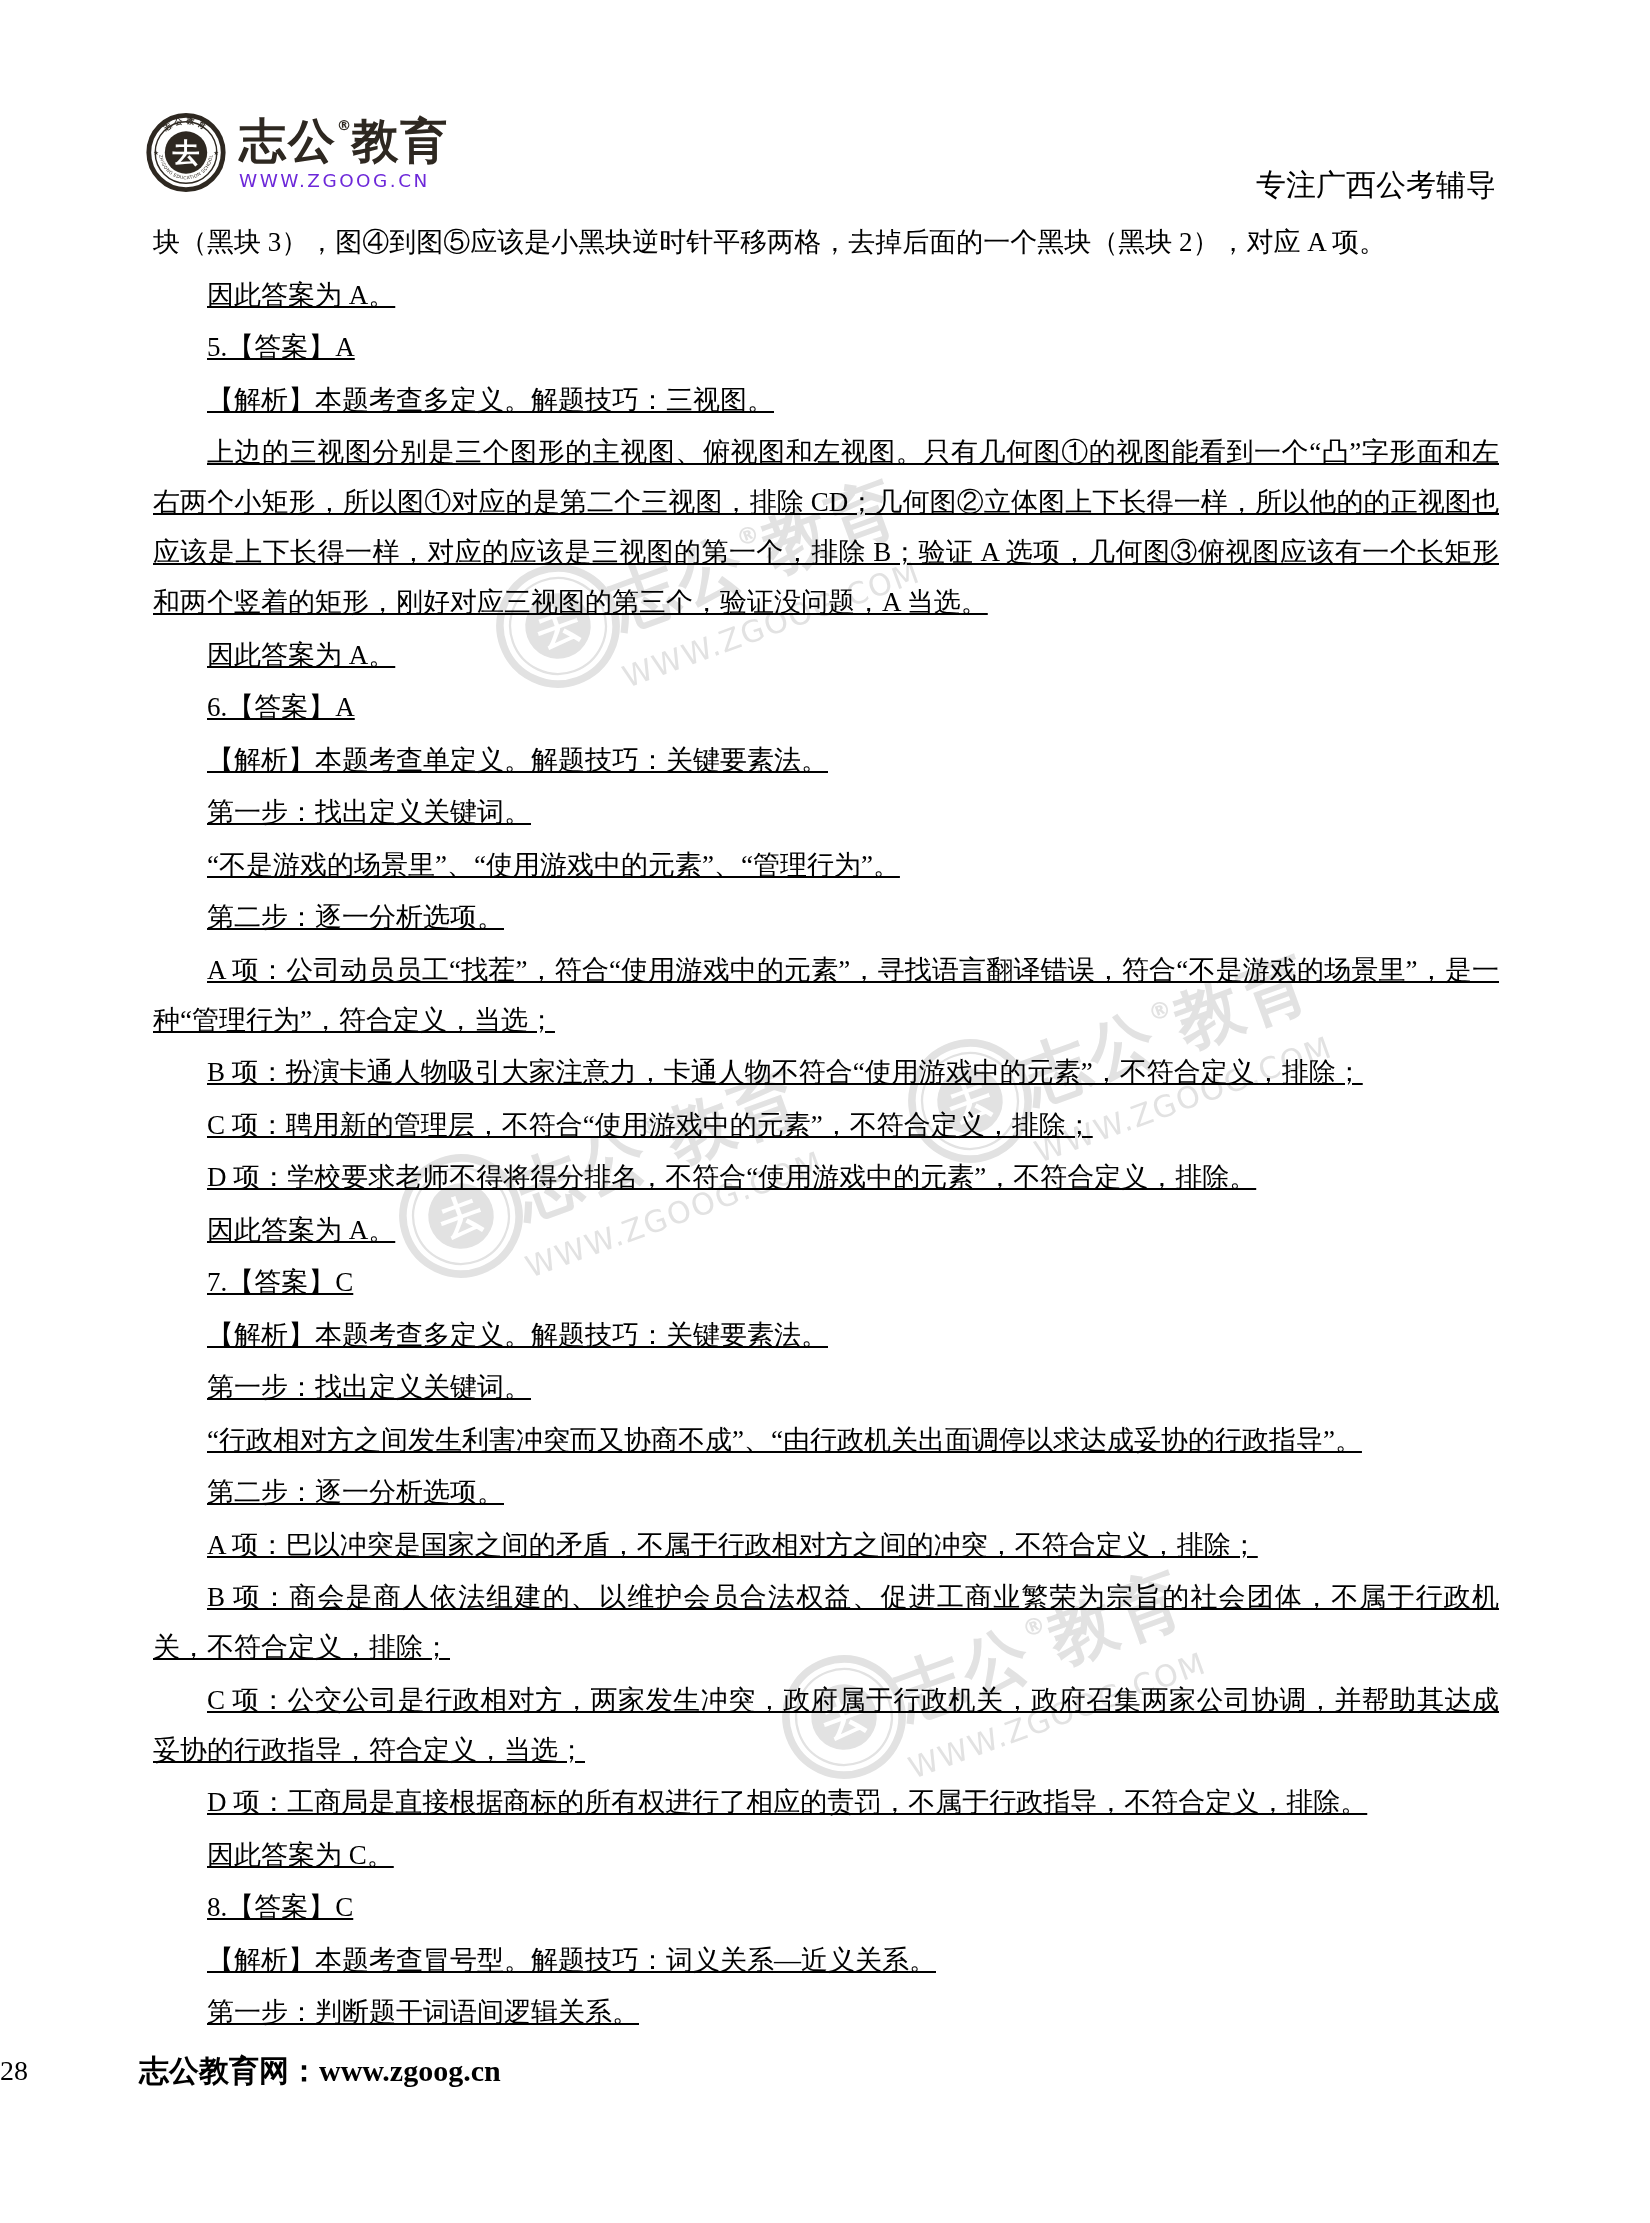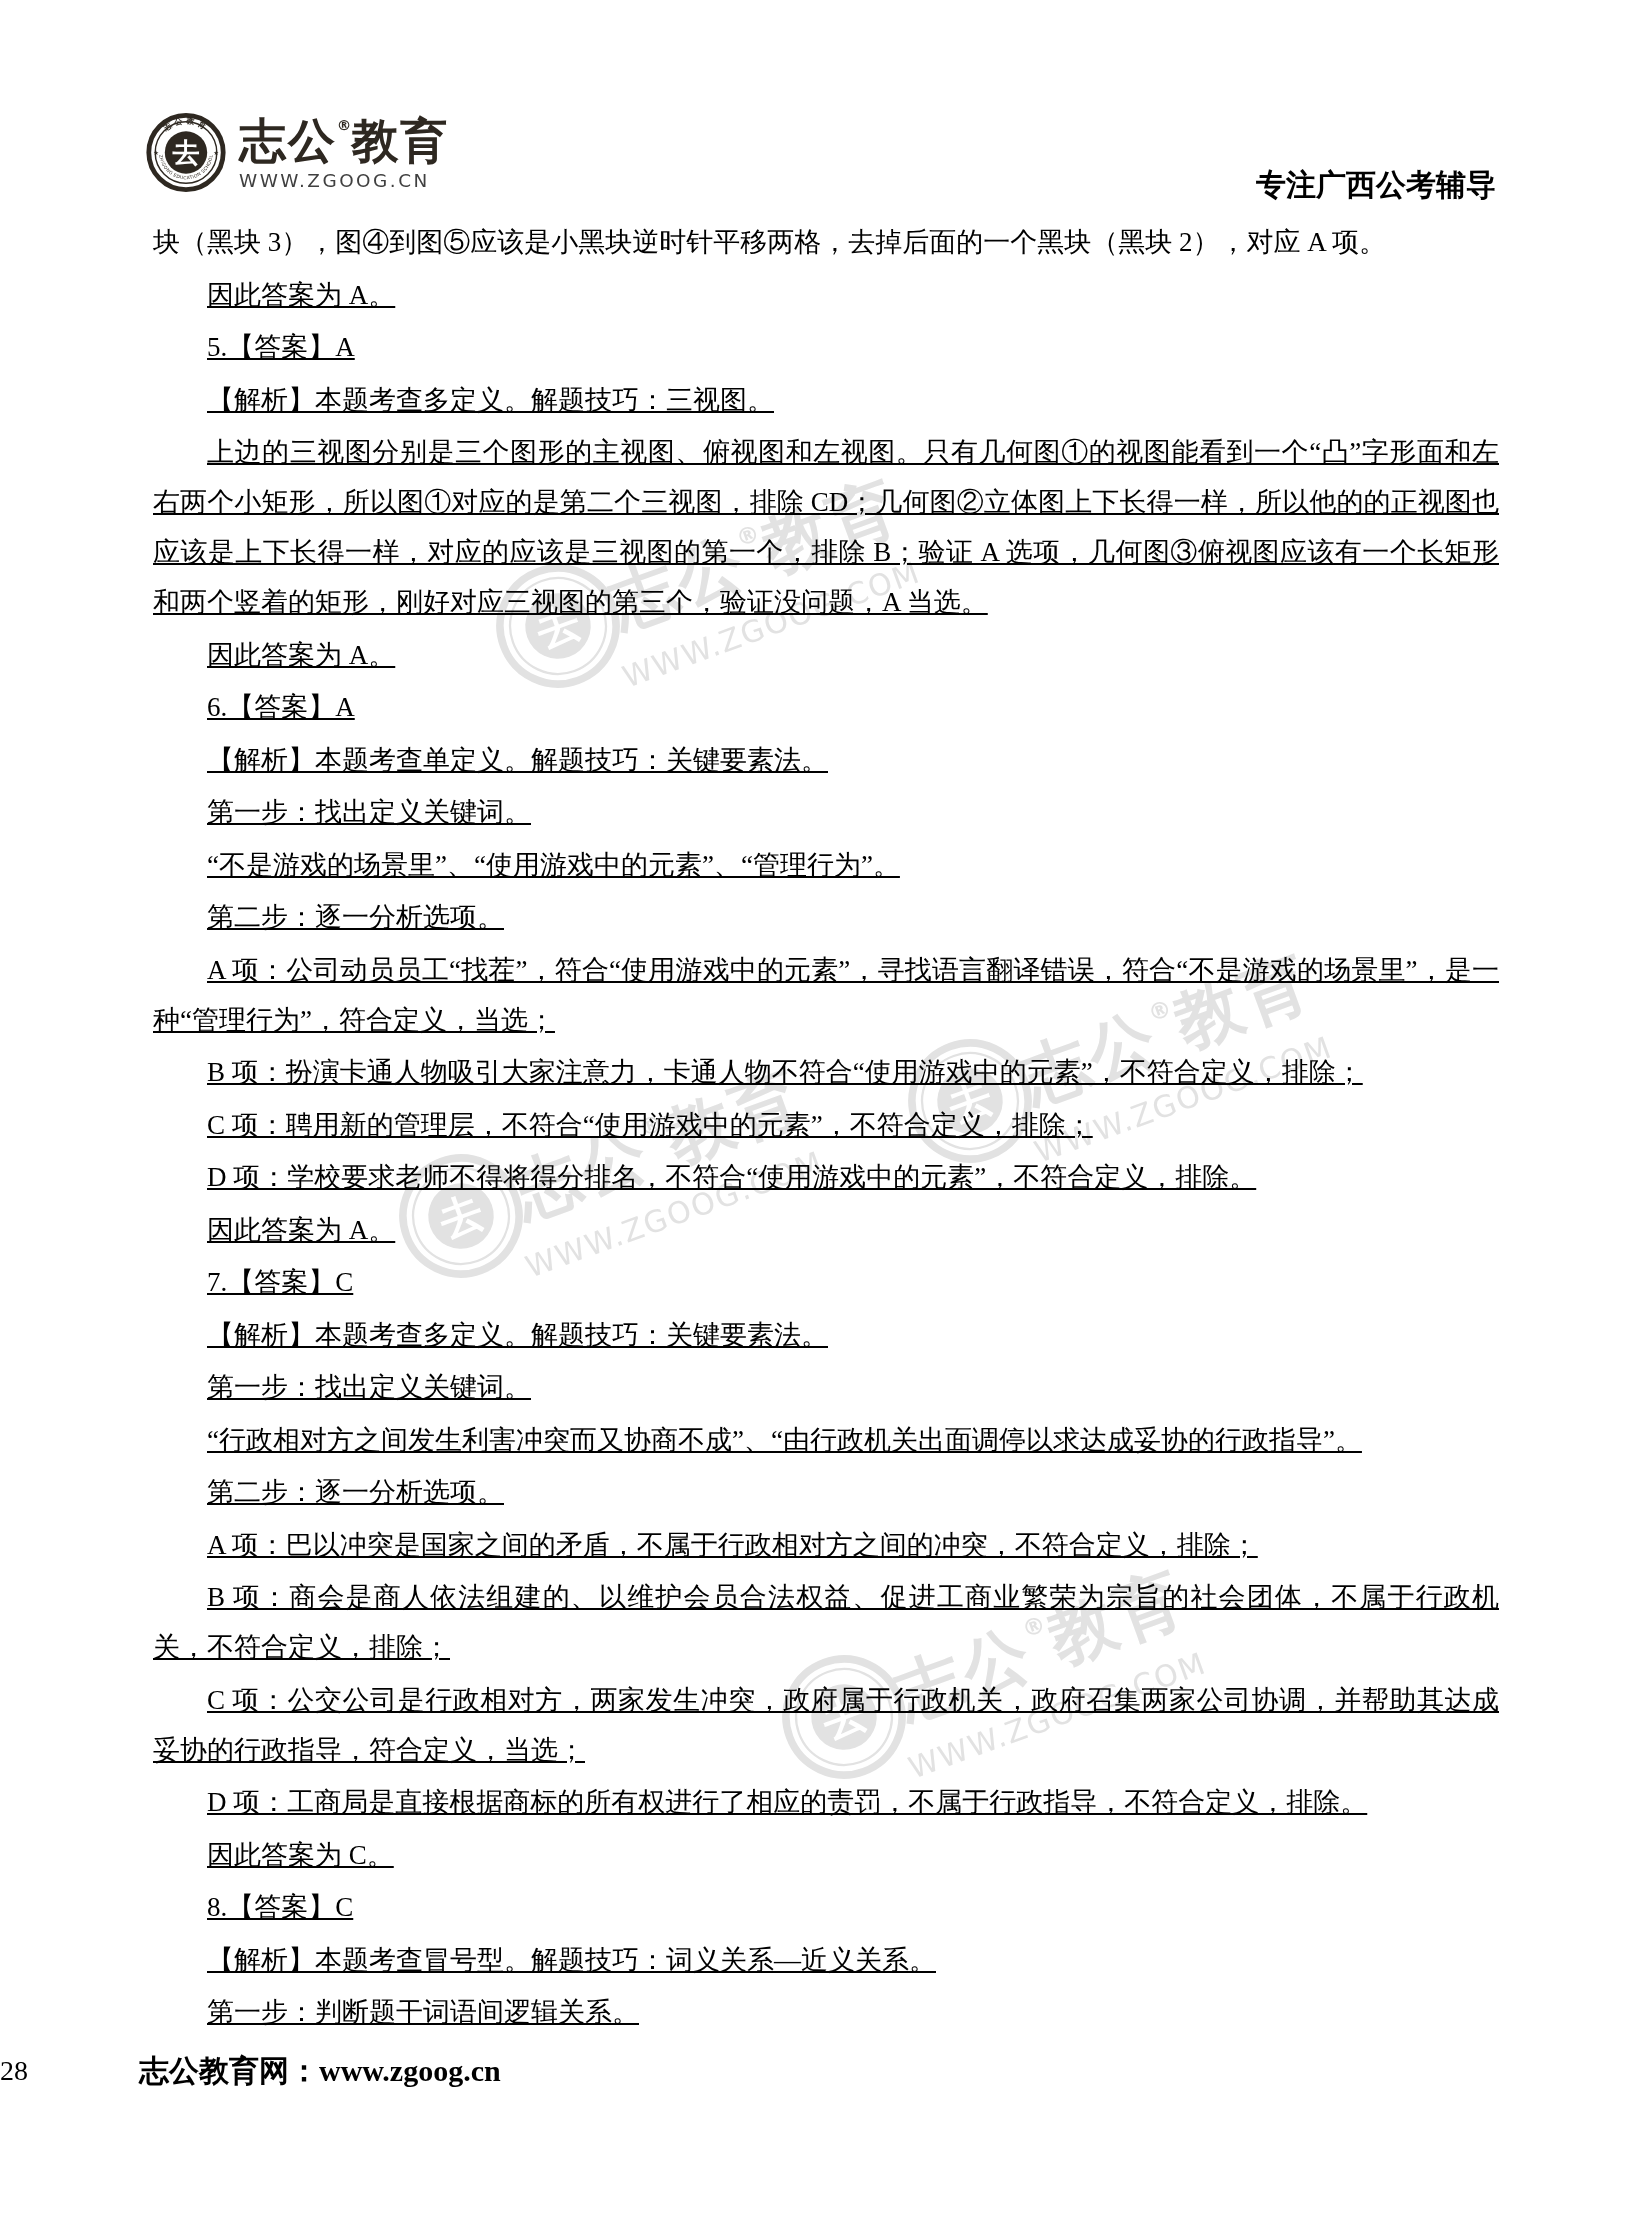--- a/index.html
+++ b/index.html
@@ -12,24 +12,24 @@
   
   .seal { position:absolute; left:146px; top:111px; width:80px; height:83px; }
   .brand-block { position:absolute; left:239px; top:115px; }
   .brand-name {
     font-family:"DejaVu Sans","Liberation Sans",sans-serif; font-weight:bold;
     font-size:47px; line-height:1.12; color:#2e2821; letter-spacing:1.9px; white-space:nowrap;
   }
   .brand-name sup { font-size:14.6px; vertical-align:27px; letter-spacing:0; }
   .brand-url {
     margin-top:1.9px; font-family:"DejaVu Sans","Liberation Sans",sans-serif;
-    font-size:18.4px; letter-spacing:2.5px; color:#404040; white-space:nowrap;
+    font-size:18.4px; letter-spacing:2.5px; color:#6d28d9; white-space:nowrap;
   }
   .tagline {
-    position:absolute; right:155px; top:165px; font-size:30px; font-weight:bold;
+    position:absolute; right:155px; top:165px; font-size:30px; font-weight:normal;
     font-family:"DejaVu Sans","Liberation Sans",sans-serif; color:#000; white-space:nowrap;
   }
 
   
   .wm {
     position:absolute; width:466px; height:228px; color:#e2e2e2; z-index:0;
     transform:rotate(-20deg); transform-origin:63px 124px; pointer-events:none;
   }
   .wm-seal { position:absolute; left:0; top:61px; width:126px; height:126px; }
   .wm-brand {

